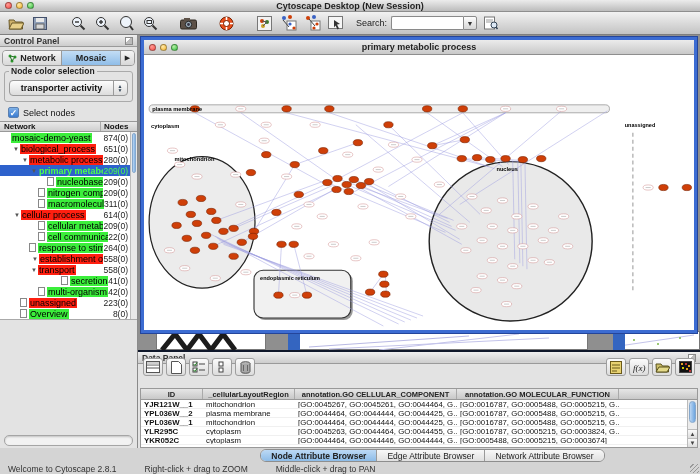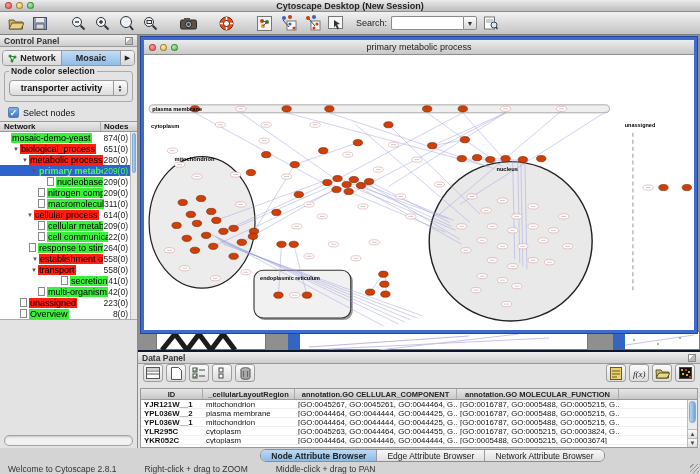--- a/index.html
+++ b/index.html
@@ -80,26 +80,26 @@
   .cp-inset{margin:2px 4px 2px 4px;height:11px;border:1px solid #a5a5a5;border-radius:5px;
     background:#f2f2f2;box-shadow:inset 0 1px 2px rgba(0,0,0,.2);}
   
   .desktop{position:absolute;left:138px;top:35px;width:562px;height:315px;background:#8f8f8f;overflow:hidden;}
   .bg-win{position:absolute;background:#fff;border:1px solid #777;}
   .bg-blue{position:absolute;width:12px;background:#3465c0;}
   .net-window{position:absolute;left:3px;top:2px;width:556px;height:296px;
     border:3px solid #3c6cd2;background:#fff;box-shadow:0 0 0 1px #24459a;}
   .net-titlebar{height:15px;background:linear-gradient(#ececec,#c9c9c9);border-bottom:1px solid #8e8e8e;
     display:flex;align-items:center;position:relative;}
-  .net-titlebar .title{position:absolute;left:0;right:0;text-align:center;font-weight:normal;font-size:9px;color:#222;}
+  .net-titlebar .title{position:absolute;left:0;right:0;text-align:center;font-weight:bold;font-size:9px;color:#222;}
   .net-canvas{width:100%;height:275px;display:block;background:#fff;}
   
   .data-panel{position:absolute;left:138px;top:350px;width:562px;height:98px;background:#e3e3e3;
     border-top:2px solid #0f172a;display:flex;flex-direction:column;}
-  .dp-toolbar{height:24px;display:flex;align-items:flex-start;gap:3px;padding:0 5px;}
+  .dp-toolbar{height:24px;display:flex;align-items:flex-end;gap:3px;padding:12px 5px;}
   .dbtn{width:20px;height:18px;border:1px solid #9e9e9e;border-radius:3px;
     background:linear-gradient(#fbfbfb,#dcdcdc);display:flex;align-items:center;justify-content:center;}
   .dp-right{margin-left:auto;display:flex;gap:3px;}
   .dtable{flex:1;background:#fff;border:1px solid #999;margin:0 2px;position:relative;overflow:hidden;}
   .dthead{display:flex;height:11px;background:linear-gradient(#e6e6e6,#c8c8c8);border-bottom:1px solid #999;
     font-size:7.5px;font-weight:bold;color:#222;}
   .dthead div{border-right:1px solid #aaa;padding:1px 3px 0 3px;text-align:center;overflow:hidden;white-space:nowrap;}
   .drow{display:flex;height:9px;font-size:7.8px;border-bottom:1px solid #f0f0f0;}
   .drow div{padding:0 3px;overflow:hidden;white-space:nowrap;}
   .drow .c0{font-weight:bold;}
@@ -322,21 +322,21 @@
           <span class="file"></span>
           <span class="tlabel green">nitrogen compou</span>
           <span class="tcount">209(0)</span>
         </div>
         <div class="trow" style="padding-left: 30px;">
           <span class="noarrow"></span>
           <span class="file"></span>
           <span class="tlabel green">macromolecule</span>
           <span class="tcount">311(0)</span>
         </div>
-        <div class="trow" style="padding-left: 26px;">
+        <div class="trow" style="padding-left: 13px;">
           <span class="arrow">▼</span>
           <span class="folder"></span>
           <span class="tlabel red">cellular process</span>
           <span class="tcount">614(0)</span>
         </div>
         <div class="trow" style="padding-left: 30px;">
           <span class="noarrow"></span>
           <span class="file"></span>
           <span class="tlabel green">cellular metabol</span>
           <span class="tcount">209(0)</span>

